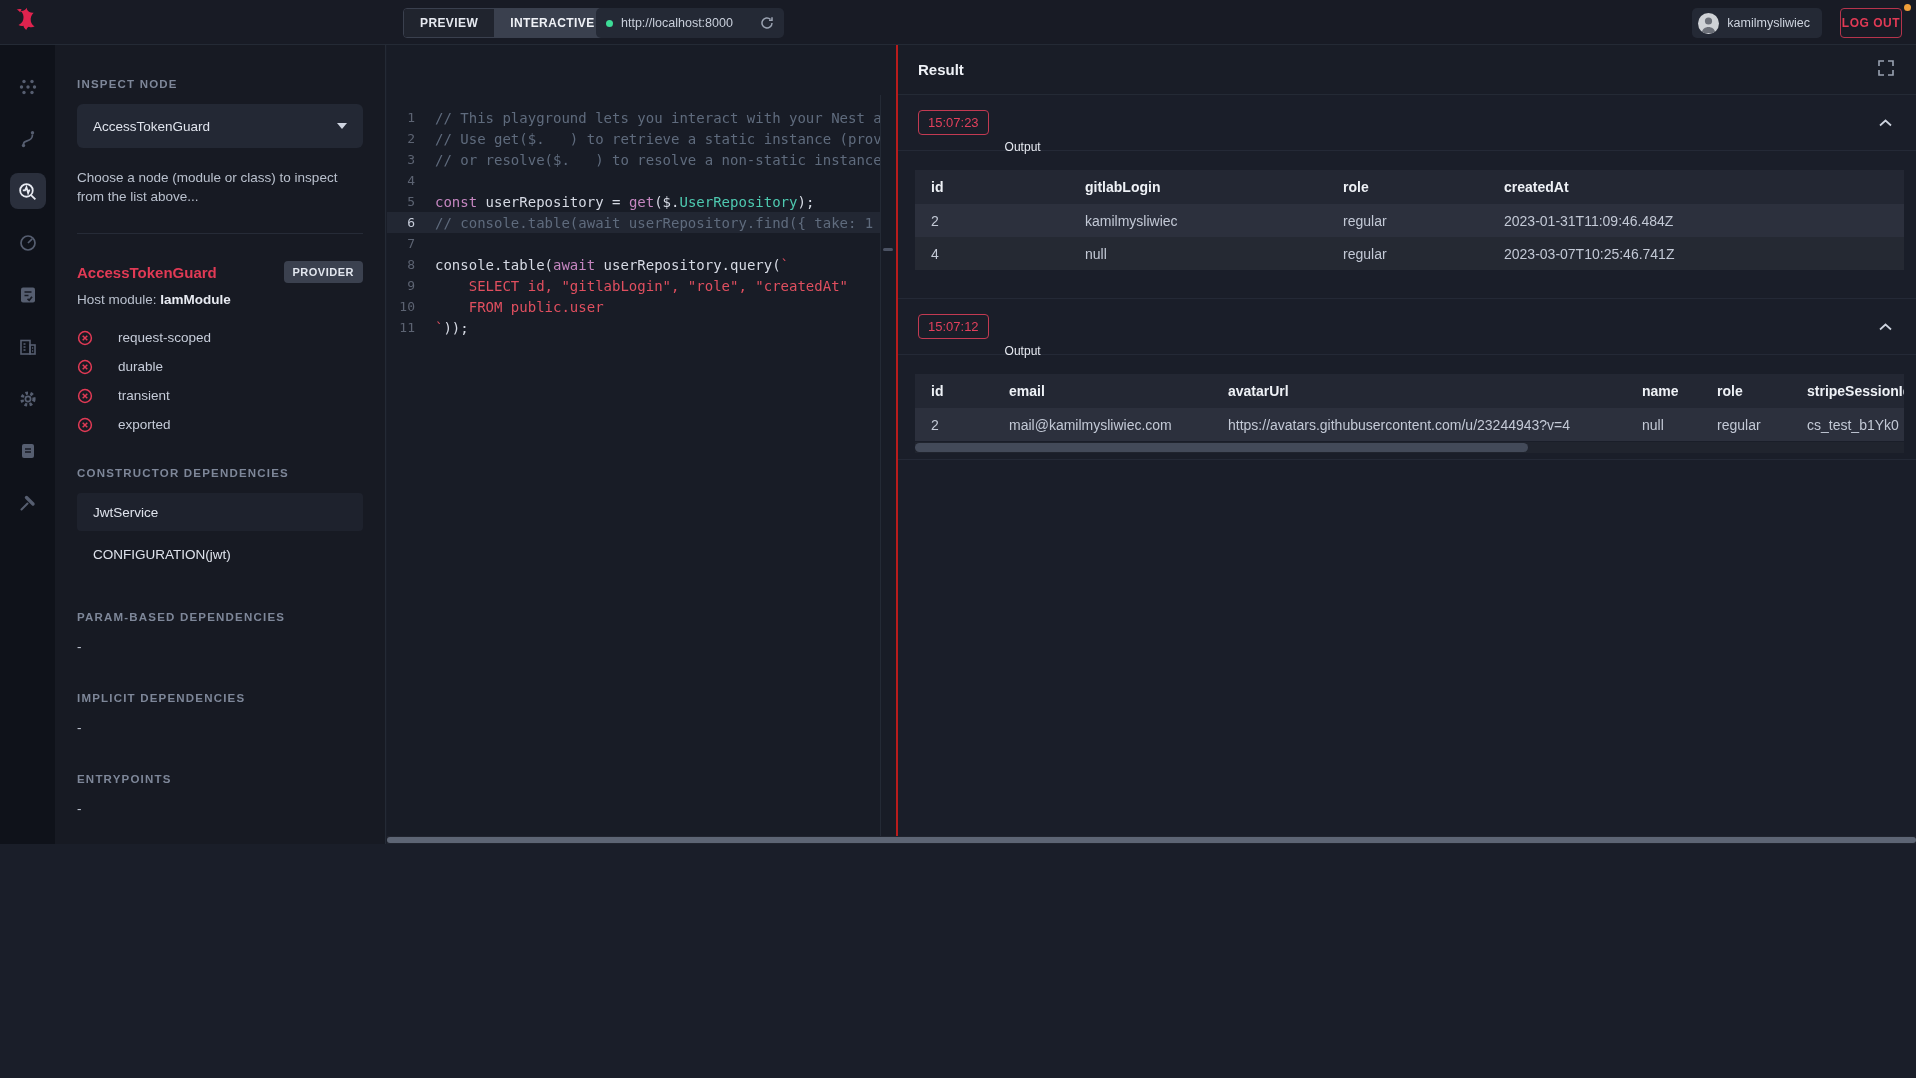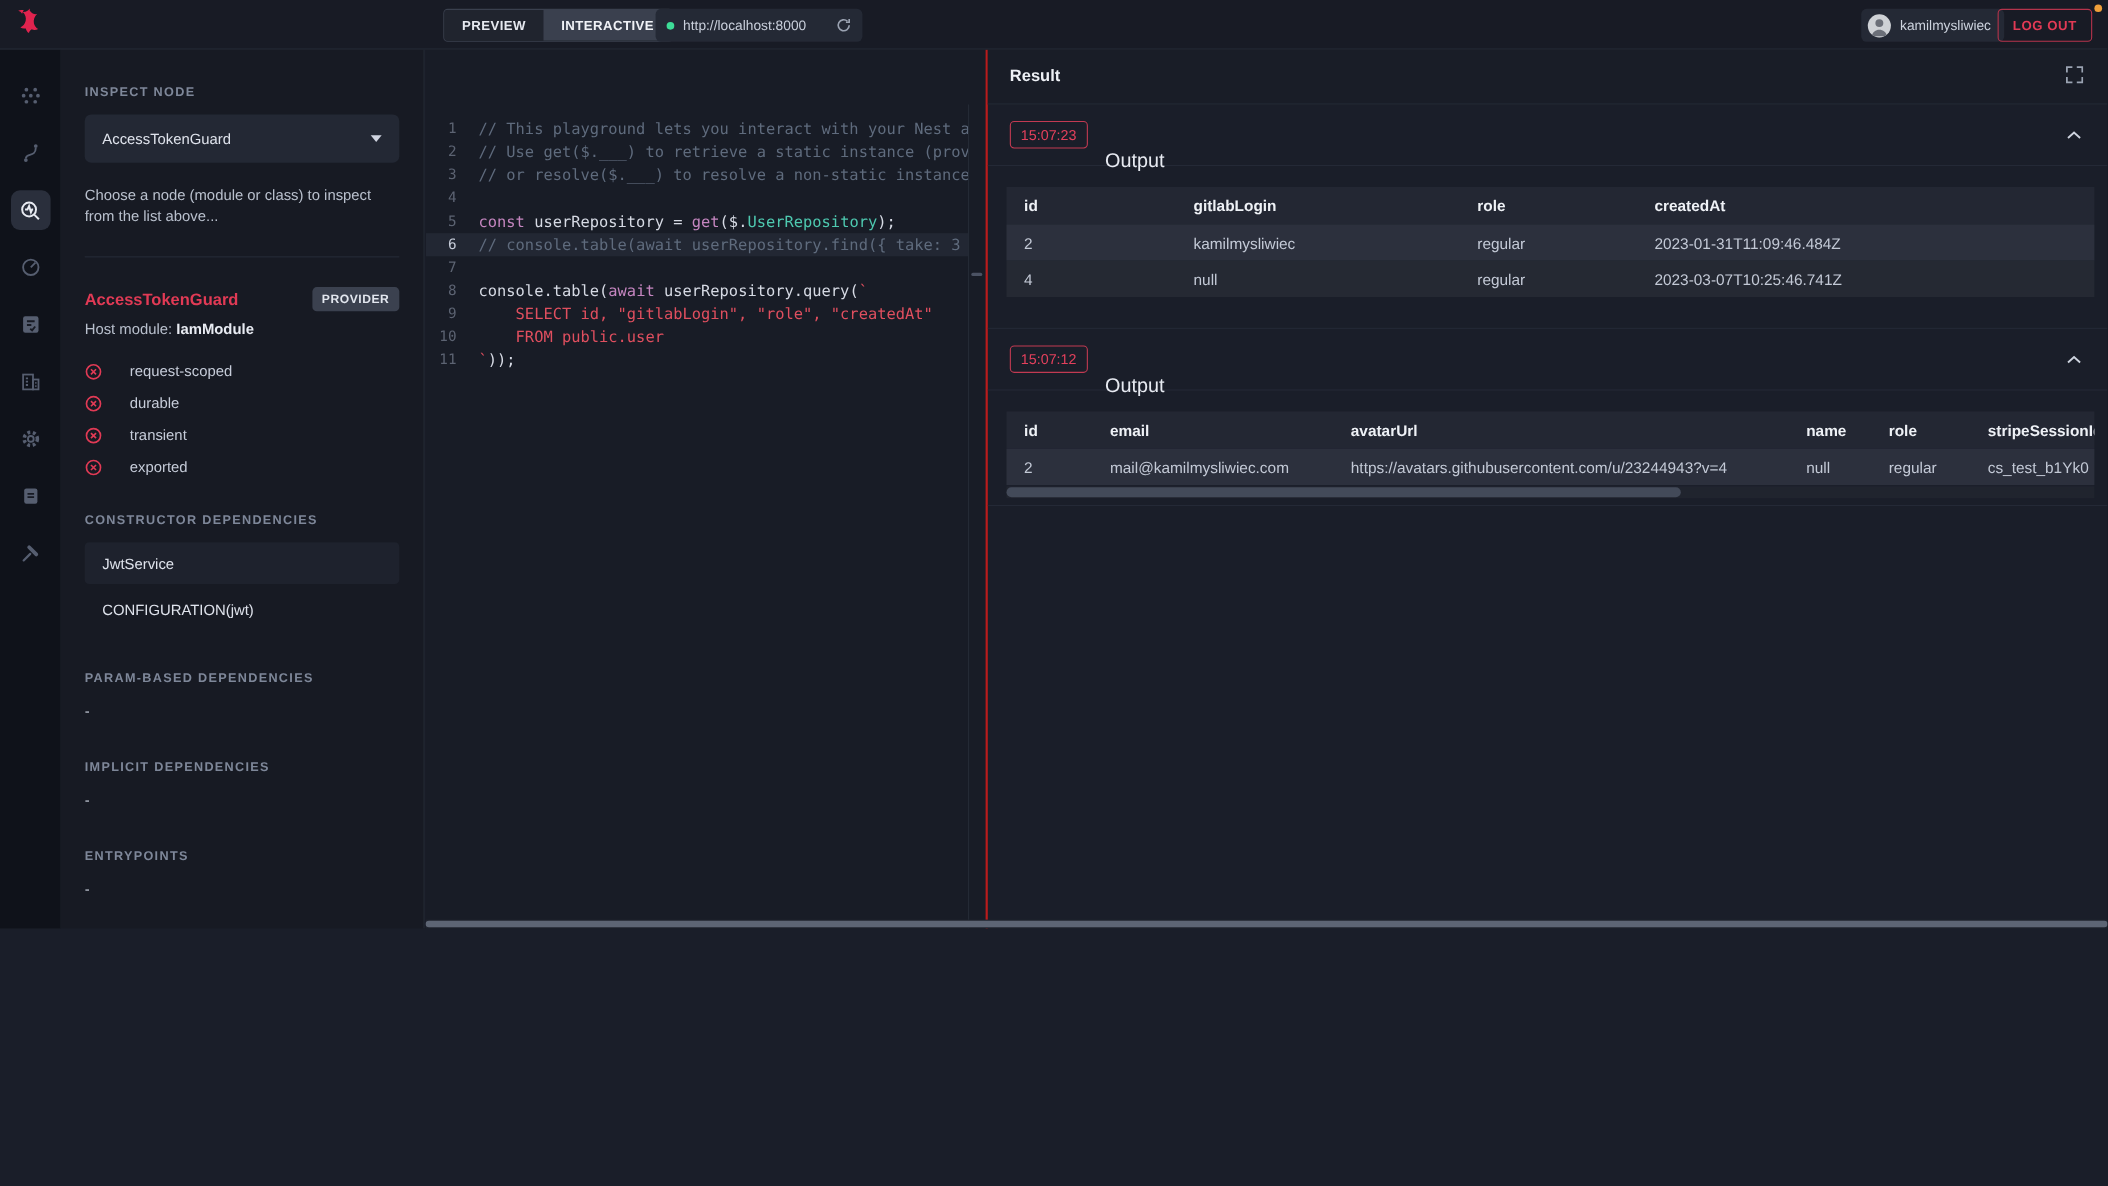--- a/index.html
+++ b/index.html
@@ -18,21 +18,21 @@
   .tab.active { background:#3a404e; color:#f0f2f7; }
   .urlbox { position:absolute; left:596px; top:8px; height:30px; width:188px; background:#242935;
             border-radius:5px; display:flex; align-items:center; padding:0 10px; gap:8px; }
   .gdot { width:7px; height:7px; border-radius:50%; background:#3ddc97; flex:none; }
   .urltext { font-size:12.5px; color:#c9cfdb; flex:1; white-space:nowrap; overflow:hidden; }
   .user-chip { position:absolute; right:94px; top:8px; height:30px; background:#242935;
                border-radius:5px; display:flex; align-items:center; padding:0 12px 0 6px; gap:8px; }
   .avatar { width:21px; height:21px; border-radius:50%; background:#cfd2d6; overflow:hidden;
             display:flex; align-items:flex-end; justify-content:center; }
   .username { font-size:12.5px; color:#cdd3de; }
-  .logout { position:absolute; right:14px; top:8px; height:30px; padding:0 13px; background:transparent;
+  .logout { position:absolute; right:14px; top:8px; height:30px; padding:0 1px; background:transparent;
             border:1px solid #b5344c; border-radius:4px; color:#e13a55; font-size:12px; font-weight:700;
             letter-spacing:.5px; font-family:"Liberation Sans",sans-serif; cursor:pointer; }
   .corner-dot { position:absolute; right:5px; top:4px; width:7px; height:7px; border-radius:50%;
                 background:#ef9f3a; }
 
   
   .rail { position:absolute; left:0; top:45px; bottom:0; width:55px; background:#0f121a;
           display:flex; flex-direction:column; align-items:center; padding-top:24px; gap:16px; }
   .rail-btn { width:36px; height:36px; border-radius:8px; display:flex; align-items:center;
               justify-content:center; color:#565e70; cursor:pointer; background:transparent; border:none; }
@@ -90,21 +90,21 @@
   .result { position:absolute; left:896px; top:45px; right:0; bottom:0; background:#1a1e29;
             border-left:2px solid #b91c1c; }
   .res-head { height:50px; background:#191d27; border-bottom:1px solid #242a35; display:flex;
               align-items:center; padding:0 18px 0 20px; }
   .res-title { font-size:15px; font-weight:700; color:#eef1f6; }
   .expand-btn { margin-left:auto; background:none; border:none; color:#9aa3b2; cursor:pointer; padding:4px; }
   .out-block { border-bottom:1px solid #242936; }
   .out-head { height:56px; display:flex; align-items:center; padding:0 20px; border-bottom:1px solid #242936;text-align:center; }
   .t-badge { border:1px solid #c23a52; color:#e2405c; border-radius:4px; padding:4px 9px;
              font-size:13px; }
-  .out-label { margin-left:16px; font-size:18px; color:#e7eaf1;margin-top:48px; }
+  .out-label { margin-left:16px; font-size:12px; color:#e7eaf1;margin-top:48px; }
   .chev-btn { margin-left:auto; background:none; border:none; color:#cdd3de; cursor:pointer; padding:4px; }
   .out-body { padding:19px 12px 28px 17px; }
   .out-body.b2 { padding-bottom:6px; }
   .rtable { width:100%; }
   .trow { display:flex; }
   .trow.thead { background:#232733; height:34px; }
   .trow.odd { background:#2c303d; height:33px; }
   .trow.even { background:#252933; height:33px; }
   .cell { padding:0 10px 0 16px; display:flex; align-items:center; font-size:14px; color:#c3c9d6;
           white-space:nowrap; overflow:hidden; flex:none; }
@@ -315,21 +315,21 @@
       <div class="line">
         <span class="ln">4</span>
         <span class="lc"></span>
       </div>
       <div class="line">
         <span class="ln">5</span>
         <span class="lc"><span class="c-kw">const </span><span class="c-def">userRepository = </span><span class="c-kw">get</span><span class="c-def">($.</span><span class="c-type">UserRepository</span><span class="c-def">);</span></span>
       </div>
       <div class="line active">
         <span class="ln">6</span>
-        <span class="lc"><span class="c-com">// console.table(await userRepository.find({ take: 3</span></span>
+        <span class="lc"><span class="c-com">// console.table(await userRepository.find({ take: 1</span></span>
       </div>
       <div class="line">
         <span class="ln">7</span>
         <span class="lc"></span>
       </div>
       <div class="line">
         <span class="ln">8</span>
         <span class="lc"><span class="c-def">console.table(</span><span class="c-kw">await</span><span class="c-def"> userRepository.query(</span><span class="c-str">`</span></span>
       </div>
       <div class="line">

